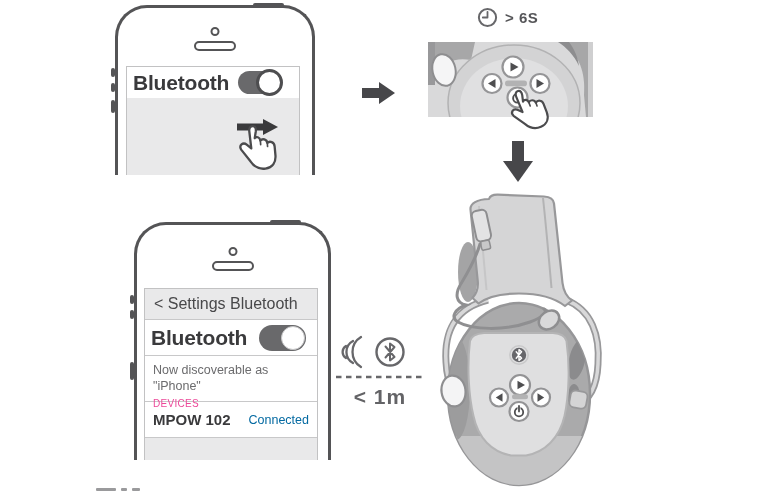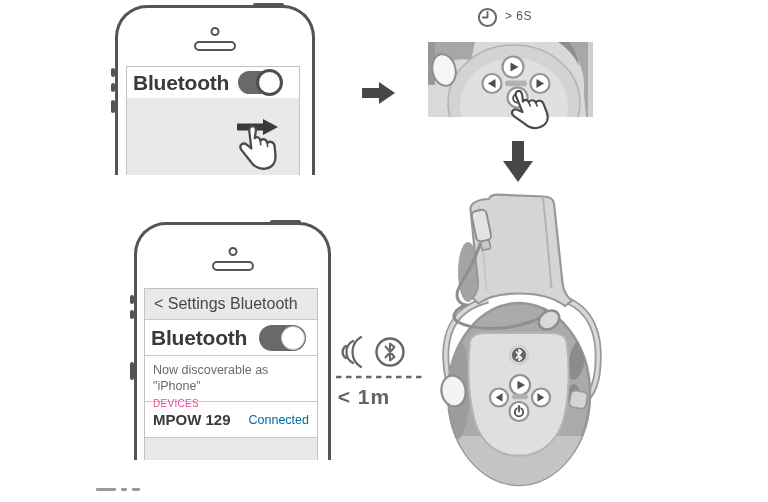--- a/index.html
+++ b/index.html
@@ -31,21 +31,21 @@
   .toggle .knob{position:absolute;background:#fff;border-radius:50%;}
   .disc-row{background:#fff;border-top:1px solid #c8c8c9;padding:6px 8px 0 8px;}
   .disc-line{font-size:12.5px;color:#6b6b6d;line-height:16px;}
   .devices-line{font-size:10px;color:#ec4899;line-height:20px;letter-spacing:0.3px;}
   .dev-row{background:#fff;border-top:1px solid #c8c8c9;display:flex;align-items:center;justify-content:space-between;padding:0 8px;}
   .dev-name{font-size:15px;font-weight:700;color:#3a3a3c;}
   .dev-status{font-size:12.5px;color:#0369a1;}
   .scr-footer{background:#e9e9ea;border-top:1px solid #c8c8c9;}
 
   
-  .duration-label{font-size:12px;font-weight:400;color:#555558;letter-spacing:0.5px;}
+  .duration-label{font-size:15px;font-weight:700;color:#555558;letter-spacing:0.5px;}
   .distance-label{font-size:21px;font-weight:700;color:#636366;text-align:center;letter-spacing:1px;}
 
   .smudge{display:flex;gap:5px;align-items:flex-start;}
   .smudge span{height:3px;background:#9a9a9c;display:inline-block;border-radius:1px;}
 </style>
 </head>
 <body>
 
 <div class="canvas">
 
@@ -153,42 +153,42 @@
         <span class="bt-label">Bluetooth</span>
         <span class="toggle" style="width:47px;height:26px;margin-right:11px;">
           <span class="knob" style="width:24px;height:24px;top:1px;right:1px;border:1px solid #c4c4c5;"></span>
         </span>
       </div>
       <div class="disc-row" style="height:46px;">
         <div class="disc-line">Now discoverable as "iPhone"</div>
         <div class="devices-line">DEVICES</div>
       </div>
       <div class="dev-row" style="height:36px;">
-        <span class="dev-name">MPOW 129</span>
+        <span class="dev-name">MPOW 102</span>
         <span class="dev-status">Connected</span>
       </div>
       <div class="scr-footer" style="height:23px;"></div>
     </div>
   </div>
 
   <svg class="abs" style="left:334px;top:330px;" width="92" height="52" viewBox="334 330 92 52">
     <g>
       <path d="M 361,337 A 17.5,17.5 0 0 0 361,367" fill="none" stroke="#67676a" stroke-width="2.3" stroke-linecap="round"></path>
       <path d="M 353,341 A 12.5,12.5 0 0 0 353,363" fill="none" stroke="#67676a" stroke-width="2.3" stroke-linecap="round"></path>
       <path d="M 346,346 A 7,7 0 0 0 346,358" fill="none" stroke="#67676a" stroke-width="2.3" stroke-linecap="round"></path>
     </g>
     <g>
       <circle cx="390" cy="352" r="13.5" fill="none" stroke="#67676a" stroke-width="2.4"></circle>
       <polyline points="385.5,346.5 394.5,357 390,360.5 390,343.5 394.5,347 385.5,357.5" fill="none" stroke="#67676a" stroke-width="2" stroke-linejoin="round" stroke-linecap="round"></polyline>
     </g>
   </svg>
   <svg class="abs" style="left:336px;top:374px;" width="88" height="6" viewBox="0 0 88 6">
     <line x1="0" y1="3" x2="88" y2="3" stroke="#67676a" stroke-width="2.6" stroke-dasharray="5.5,4.5"></line>
   </svg>
-  <div class="abs distance-label" style="left:320px;top:385px;width:88px;">&lt; 1m</div>
+  <div class="abs distance-label" style="left:336px;top:385px;width:88px;">&lt; 1m</div>
 
   <svg class="abs" style="left:418px;top:183px;" width="224" height="315" viewBox="418 183 224 315">
     <defs>
       <clipPath id="cupClip">
           <ellipse cx="519" cy="394" rx="71" ry="91"></ellipse>
         </clipPath>
     </defs>
 
     <g>
       <path d="M 488,300 C 455,308 444,332 446,362 C 447,384 455,398 468,404" fill="none" stroke="#98989a" stroke-width="7"></path>

